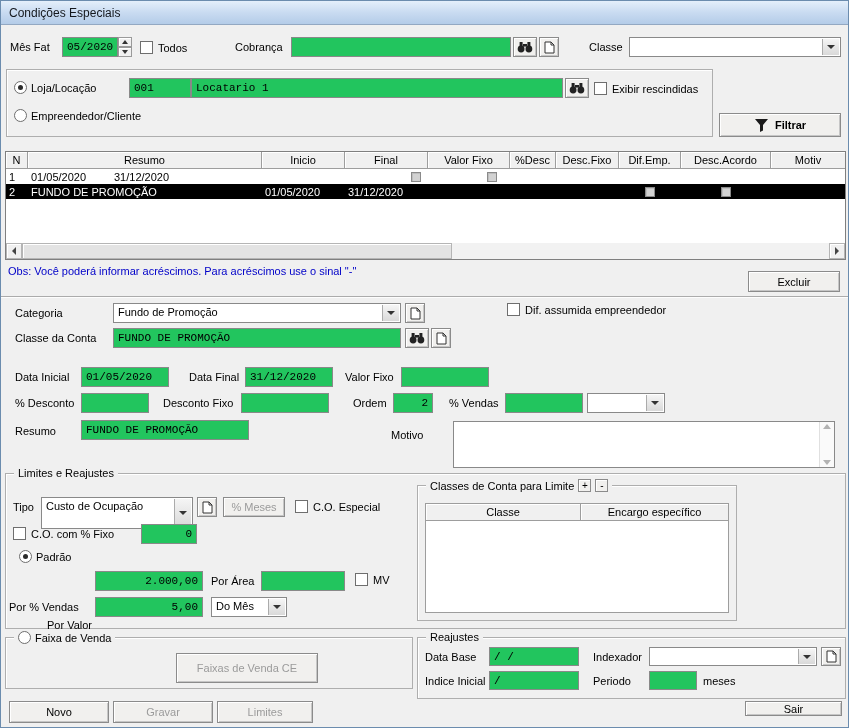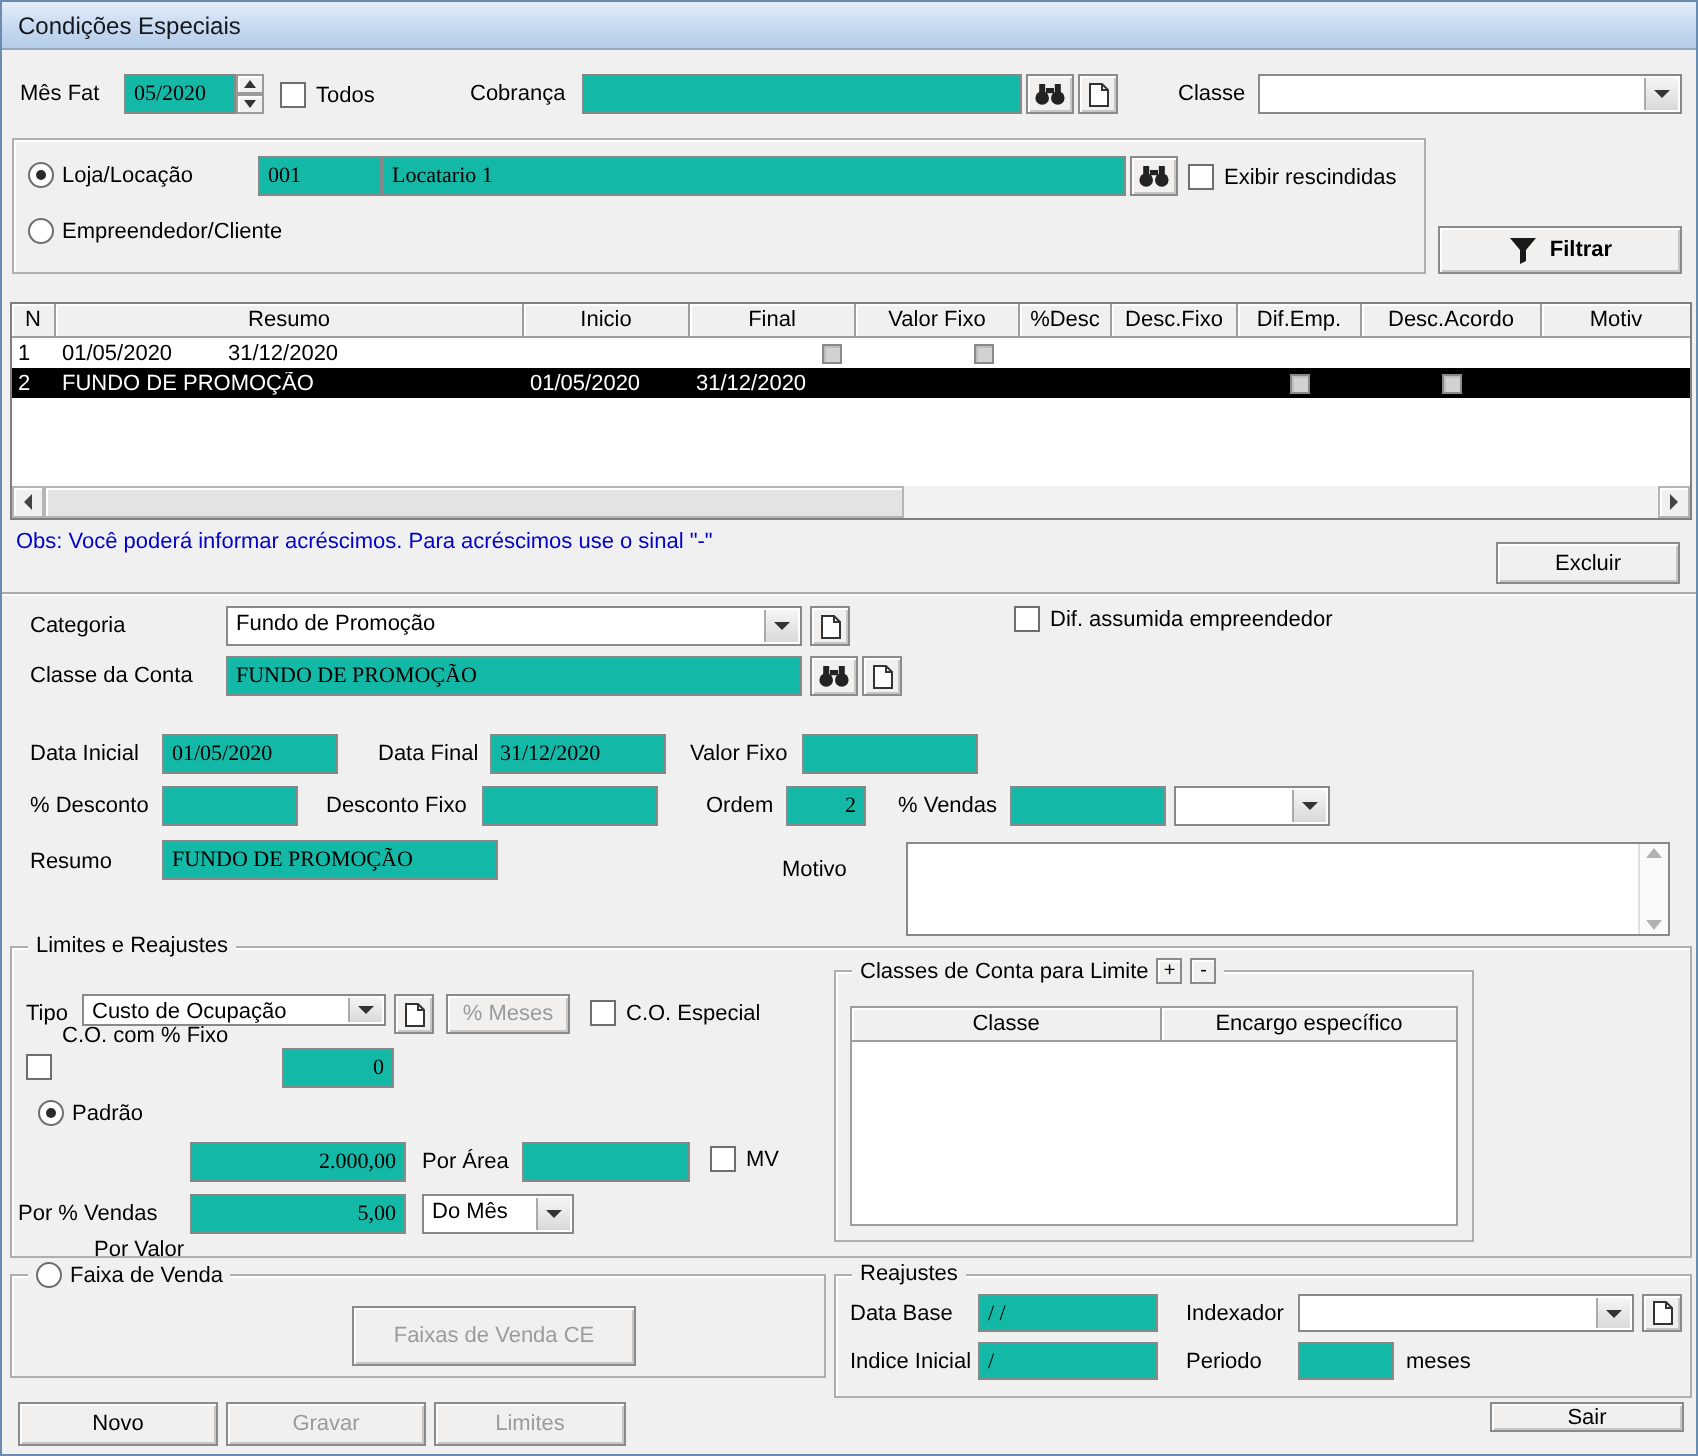--- a/index.html
+++ b/index.html
@@ -8,22 +8,22 @@
   .win { position:relative; width:849px; height:728px; background:#f0f0f0; border:1px solid #6b8cae; overflow:hidden; }
 
   .titlebar { position:absolute; left:0; top:0; width:100%; height:24px;
     background:linear-gradient(180deg,#e4effb 0%,#c9dbf1 50%,#b4cce8 100%);
     border-bottom:1px solid #93a8c2; display:flex; align-items:center;
     padding-left:8px; font-size:12px; color:#14181d; }
 
   .lbl { position:absolute; font-size:11px; color:#000; white-space:nowrap; line-height:13px; }
   .lbl.blue { color:#0000c8; }
 
-  .tb { position:absolute; background:#14b8a6; border:1px solid #898989; font-size:11px;
-    font-family:Liberation Serif, serif; padding:0 4px; color:#000; outline:none; }
+  .tb { position:absolute; background:#22c55e; border:1px solid #898989; font-size:11px;
+    font-family:Liberation Mono, monospace; padding:0 4px; color:#000; outline:none; }
   .tb.right { text-align:right; }
 
   .btn { position:absolute; background:#f1f0ee; border:1px solid #8b8b8b;
     box-shadow:inset 1px 1px 0 #ffffff, inset -1px -1px 0 #c6c6c6;
     font-size:11px; font-family:inherit; display:flex; align-items:center;
     justify-content:center; gap:6px; color:#000; cursor:pointer; }
   .btn.disabled { color:#9b9b9b; }
   .btn.bold { font-weight:bold; }
 
   .combo { position:absolute; background:#fff; border:1px solid #898989; }
@@ -294,40 +294,40 @@
       <span class="vtri-up"></span>
       <span class="vtri-down"></span>
     </div>
   </div>
 
   <div class="groupbox" style="left:4px; top:472px; width:841px; height:156px;">
     <div class="glegend">Limites e Reajustes</div>
   </div>
 
   <div class="lbl" style="left:12px; top:500px;">Tipo</div>
-  <div class="combo" style="left:40px; top:496px; width:152px; height:16px;">
+  <div class="combo" style="left:40px; top:496px; width:152px; height:32px;">
     <span class="cval">Custo de Ocupação</span>
     <span class="carrow">
         <span class="tri-down"></span>
       </span>
   </div>
   <button class="btn" style="left:196px; top:496px; width:20px; height:20px;">
     <svg width="11" height="13" viewBox="0 0 11 13">
         <path d="M1 1 h6 l3 3 v8 h-9 z" fill="#fff" stroke="#333"></path>
         <path d="M7 1 v3 h3" fill="none" stroke="#333"></path>
       </svg>
   </button>
   <button class="btn disabled" style="left:222px; top:496px; width:62px; height:20px;">
     <span>% Meses</span>
   </button>
   <span class="cb" style="left:294px; top:499px;"></span>
   <div class="lbl" style="left:312px; top:500px;">C.O. Especial</div>
 
   <span class="cb" style="left:12px; top:526px;"></span>
-  <div class="lbl" style="left:30px; top:511px;">C.O. com % Fixo</div>
+  <div class="lbl" style="left:30px; top:527px;">C.O. com % Fixo</div>
   <input class="tb right" style="left: 140px; top: 523px; width: 56px; height: 20px;" value="0">
 
   <span class="rb on" style="left:18px; top:549px;"></span>
   <div class="lbl" style="left:35px; top:550px;">Padrão</div>
 
   <div class="lbl" style="left:46px; top:574px;margin-top:44px;">Por Valor</div>
   <input class="tb right" style="left: 94px; top: 570px; width: 108px; height: 20px;" value="2.000,00">
   <div class="lbl" style="left:210px; top:574px;">Por Área</div>
   <input class="tb" style="left: 260px; top: 570px; width: 84px; height: 20px;" value="">
   <span class="cb" style="left:354px; top:572px;"></span>

